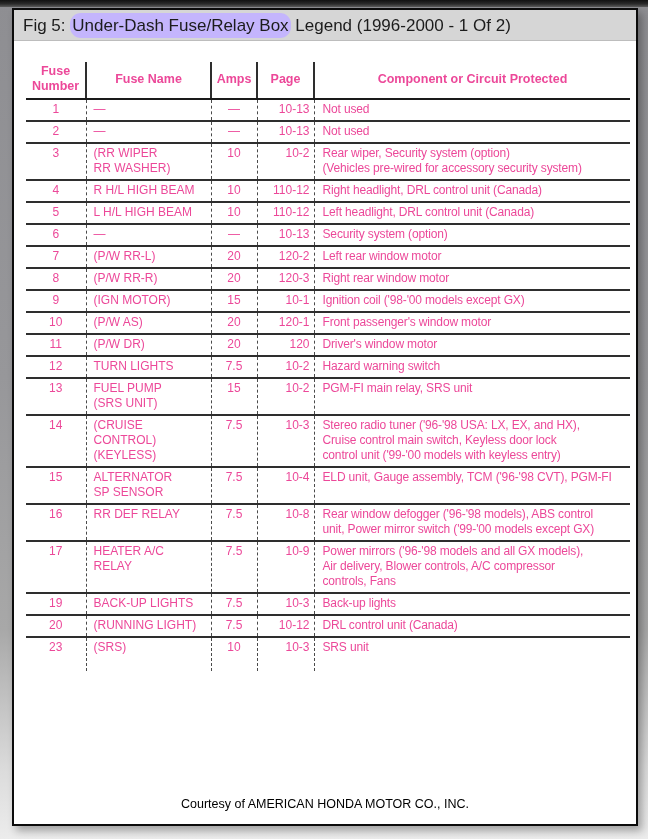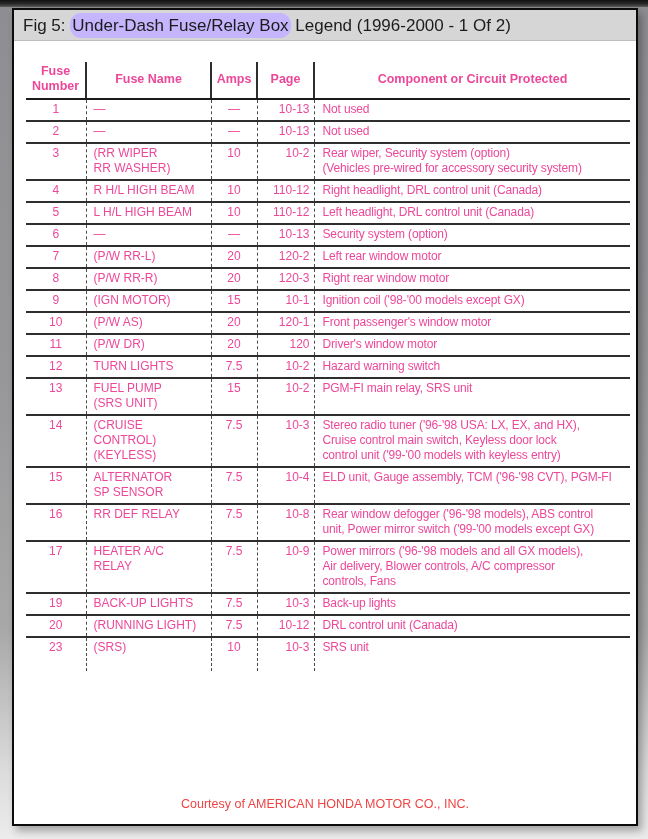--- a/index.html
+++ b/index.html
@@ -50,21 +50,21 @@
   .c-name { white-space: pre-line; padding-left: 7px !important; }
   .c-amps { text-align: center; }
   .c-page { text-align: right; }
   .c-comp { white-space: pre-line; padding-left: 8px !important; padding-right: 2px !important; letter-spacing: -0.15px; }
   .doc-id {
     margin: 7px 0 0 15px;
     font-size: 7.5px; color: #4c4c4c; letter-spacing: 0.2px;
   }
   .footer {
     position: absolute; left: 0; bottom: 13px; width: 100%;
-    text-align: center; font-size: 12.5px; color: #ef4444;
+    text-align: center; font-size: 12.5px; color: #000000;
   }
 </style>
 </head>
 <body>
 
 <div class="top-strip"></div>
 
 <div class="page">
 
   <div class="title-bar" style="background: rgb(214, 214, 214);">

